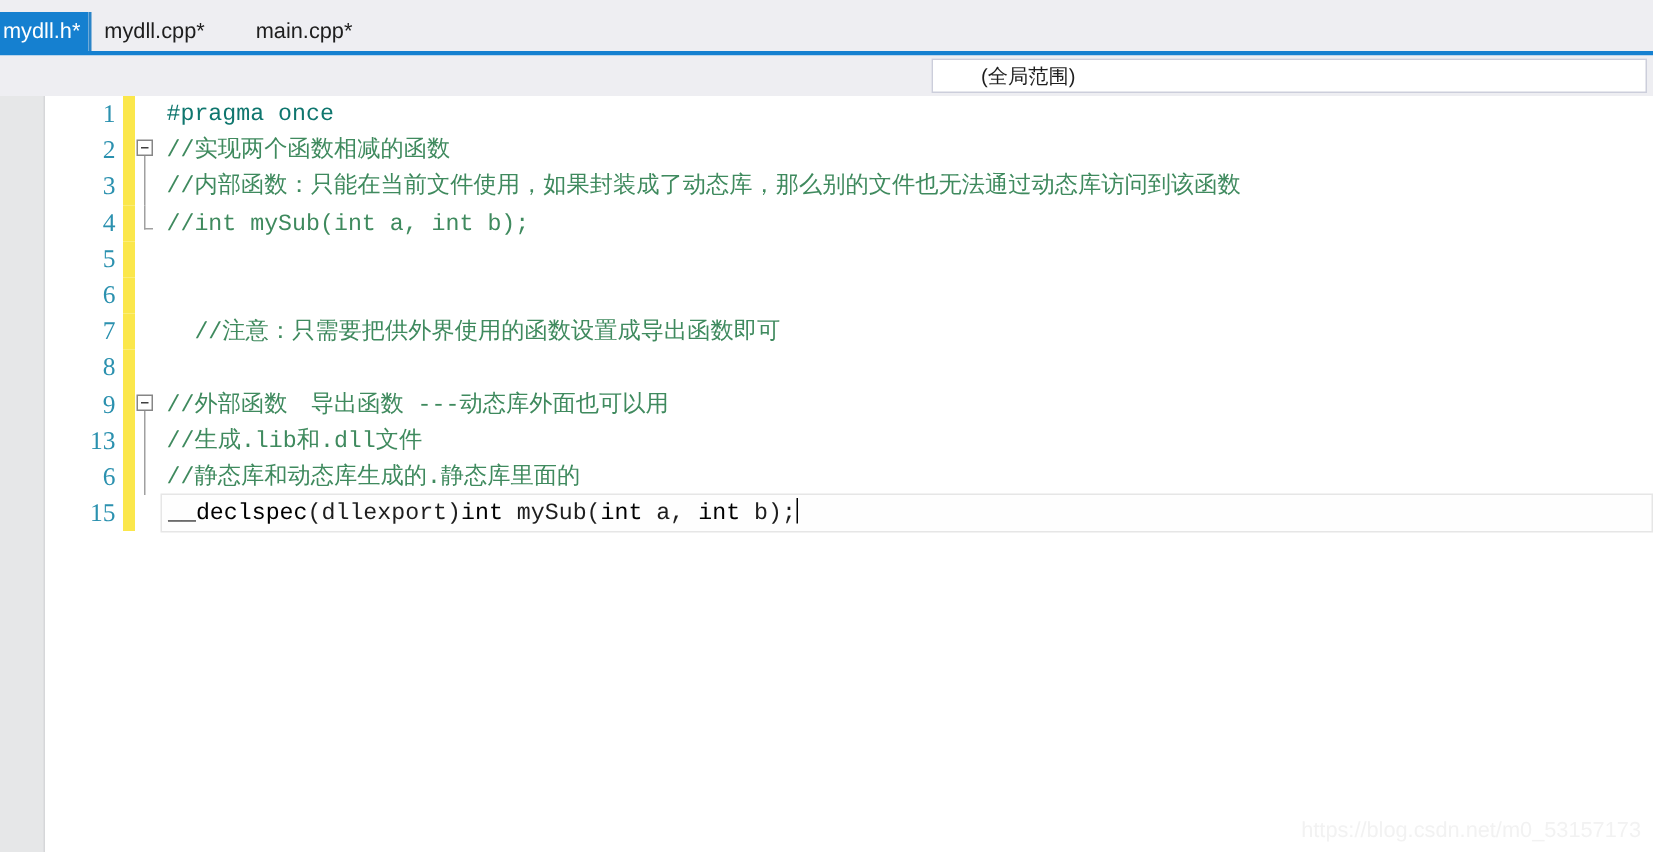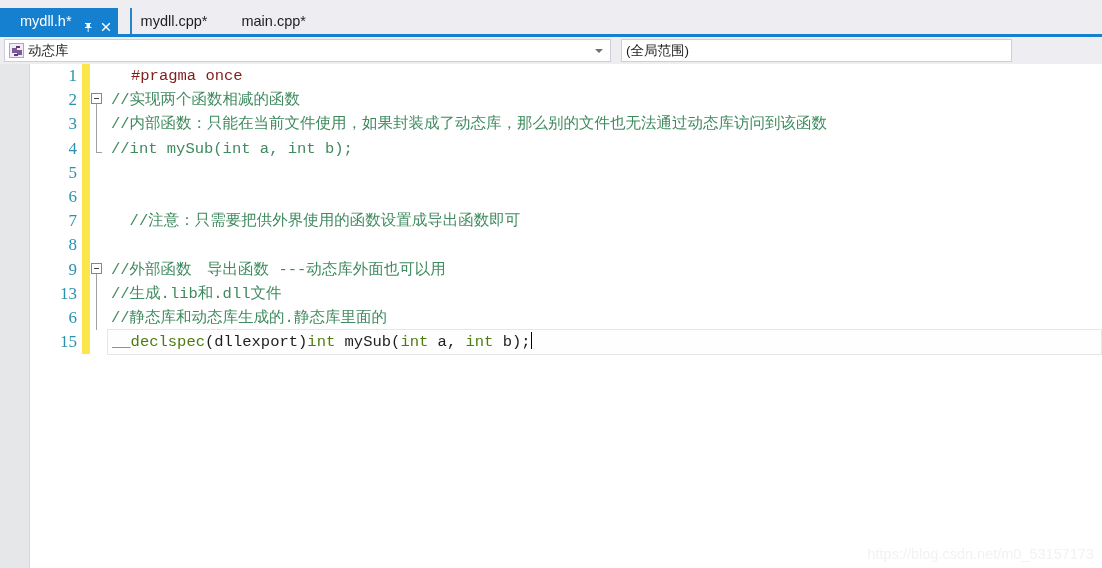--- a/index.html
+++ b/index.html
@@ -40,39 +40,40 @@
   }
   .tabs {
     position: absolute;
     left: 0; top: 8px;
     display: flex;
     align-items: stretch;
     height: 26px;
   }
   .tab {
     display: flex;
-    align-items: flex-end;
+    align-items: flex-start;
     height: 26px;
-    padding: 0 8px 0 20px;
+    padding: 0 8px 0 2px;
     font-size: 14.5px;
     color: #1e1e1e;
     box-sizing: border-box;
     white-space: nowrap;
     background: #f0f0f4;
+    flex-direction: column;
   }
   .tab.active {
     background: #1580d0;
     color: #ffffff;
     padding-right: 5px;
   }
   .tab.inactive {
     background: #eeeef2;
     border-left: 2px solid #2a84c8;
     padding-left: 9px;
-    margin-left: 12px;
+    margin-left: 0px;
   }
   .tab.plain {
     background: #eeeef2;
     border-left: none;
     padding-left: 26px;
   }
   .tab-label { line-height: 26px; }
   .tab-icons {
     display: flex;
     align-items: center;
@@ -103,21 +104,21 @@
     height: 23px;
     background: #ffffff;
     border: 1px solid #cccedb;
     box-sizing: border-box;
     display: flex;
     align-items: center;
     font-size: 13.5px;
     color: #1e1e1e;
   }
   .combo-left { left: 4px; width: 607px; }
-  .combo-right { left: 621px; width: 391px; padding-left: 4px; }
+  .combo-right { left: 621px; width: 477px; padding-left: 32px; }
 
   .ns-icon {
     width: 15px; height: 15px;
     margin-left: 4px;
     margin-right: 4px;
     flex: 0 0 auto;
     position: relative;
     border: 1px solid #b9a0c6;
     background: #f3eaf7;
     box-sizing: border-box;
@@ -235,22 +236,22 @@
     flex: 1 1 auto;
     font-family: "Liberation Mono", "DejaVu Sans Mono", monospace;
     font-size: 15.5px;
     line-height: 24px;
     color: #1e1e1e;
     white-space: pre;
     padding-left: 5px;
     box-sizing: border-box;
   }
   .cmt { color: #3f8a5e; }
-  .kw  { color: #4d7c0f; }
-  .pp  { color: #7f1d1d; margin-left: 20px; }
+  .kw  { color: #000000; }
+  .pp  { color: #0f766e; }
   .pl  { color: #1e1e1e; }
 
   .line.current .code {
     border: 1px solid #e6e6e6;
     background: #fefefe;
     margin-left: 1px;
     padding-left: 4px;
   }
   .caret {
     display: inline-block;
@@ -298,30 +299,20 @@
           <span class="tab-label">mydll.cpp*</span>
         </div>
         <div class="tab plain">
           <span class="tab-label">main.cpp*</span>
         </div>
       </div>
     <div class="tabstrip-underline"></div>
   </div>
 
   <div class="navbar">
-    <div class="combo combo-left">
-      <span class="ns-icon">
-        <i class="a"></i>
-          <i class="b"></i>
-          <i class="c"></i>
-          <i class="d"></i>
-      </span>
-      <span class="combo-text">动态库</span>
-      <span class="combo-arrow"></span>
-    </div>
     <div class="combo combo-right">
       <span class="combo-text">(全局范围)</span>
     </div>
   </div>
 
   <div class="editor">
     <div class="indicator-margin"></div>
     <div class="code-area" id="code-lines">
         <div class="line">
           <div class="lineno">1</div>

